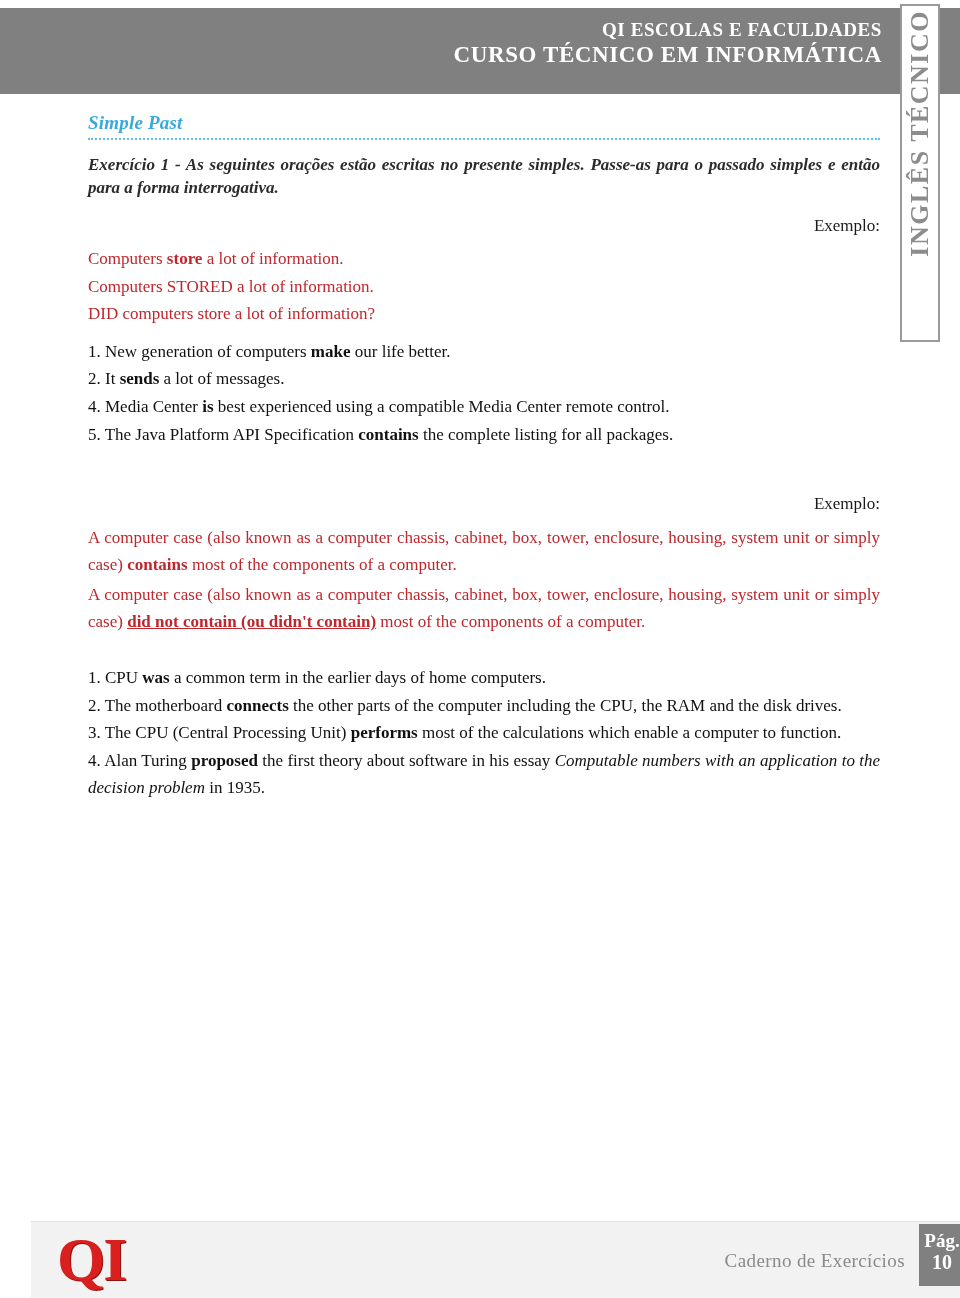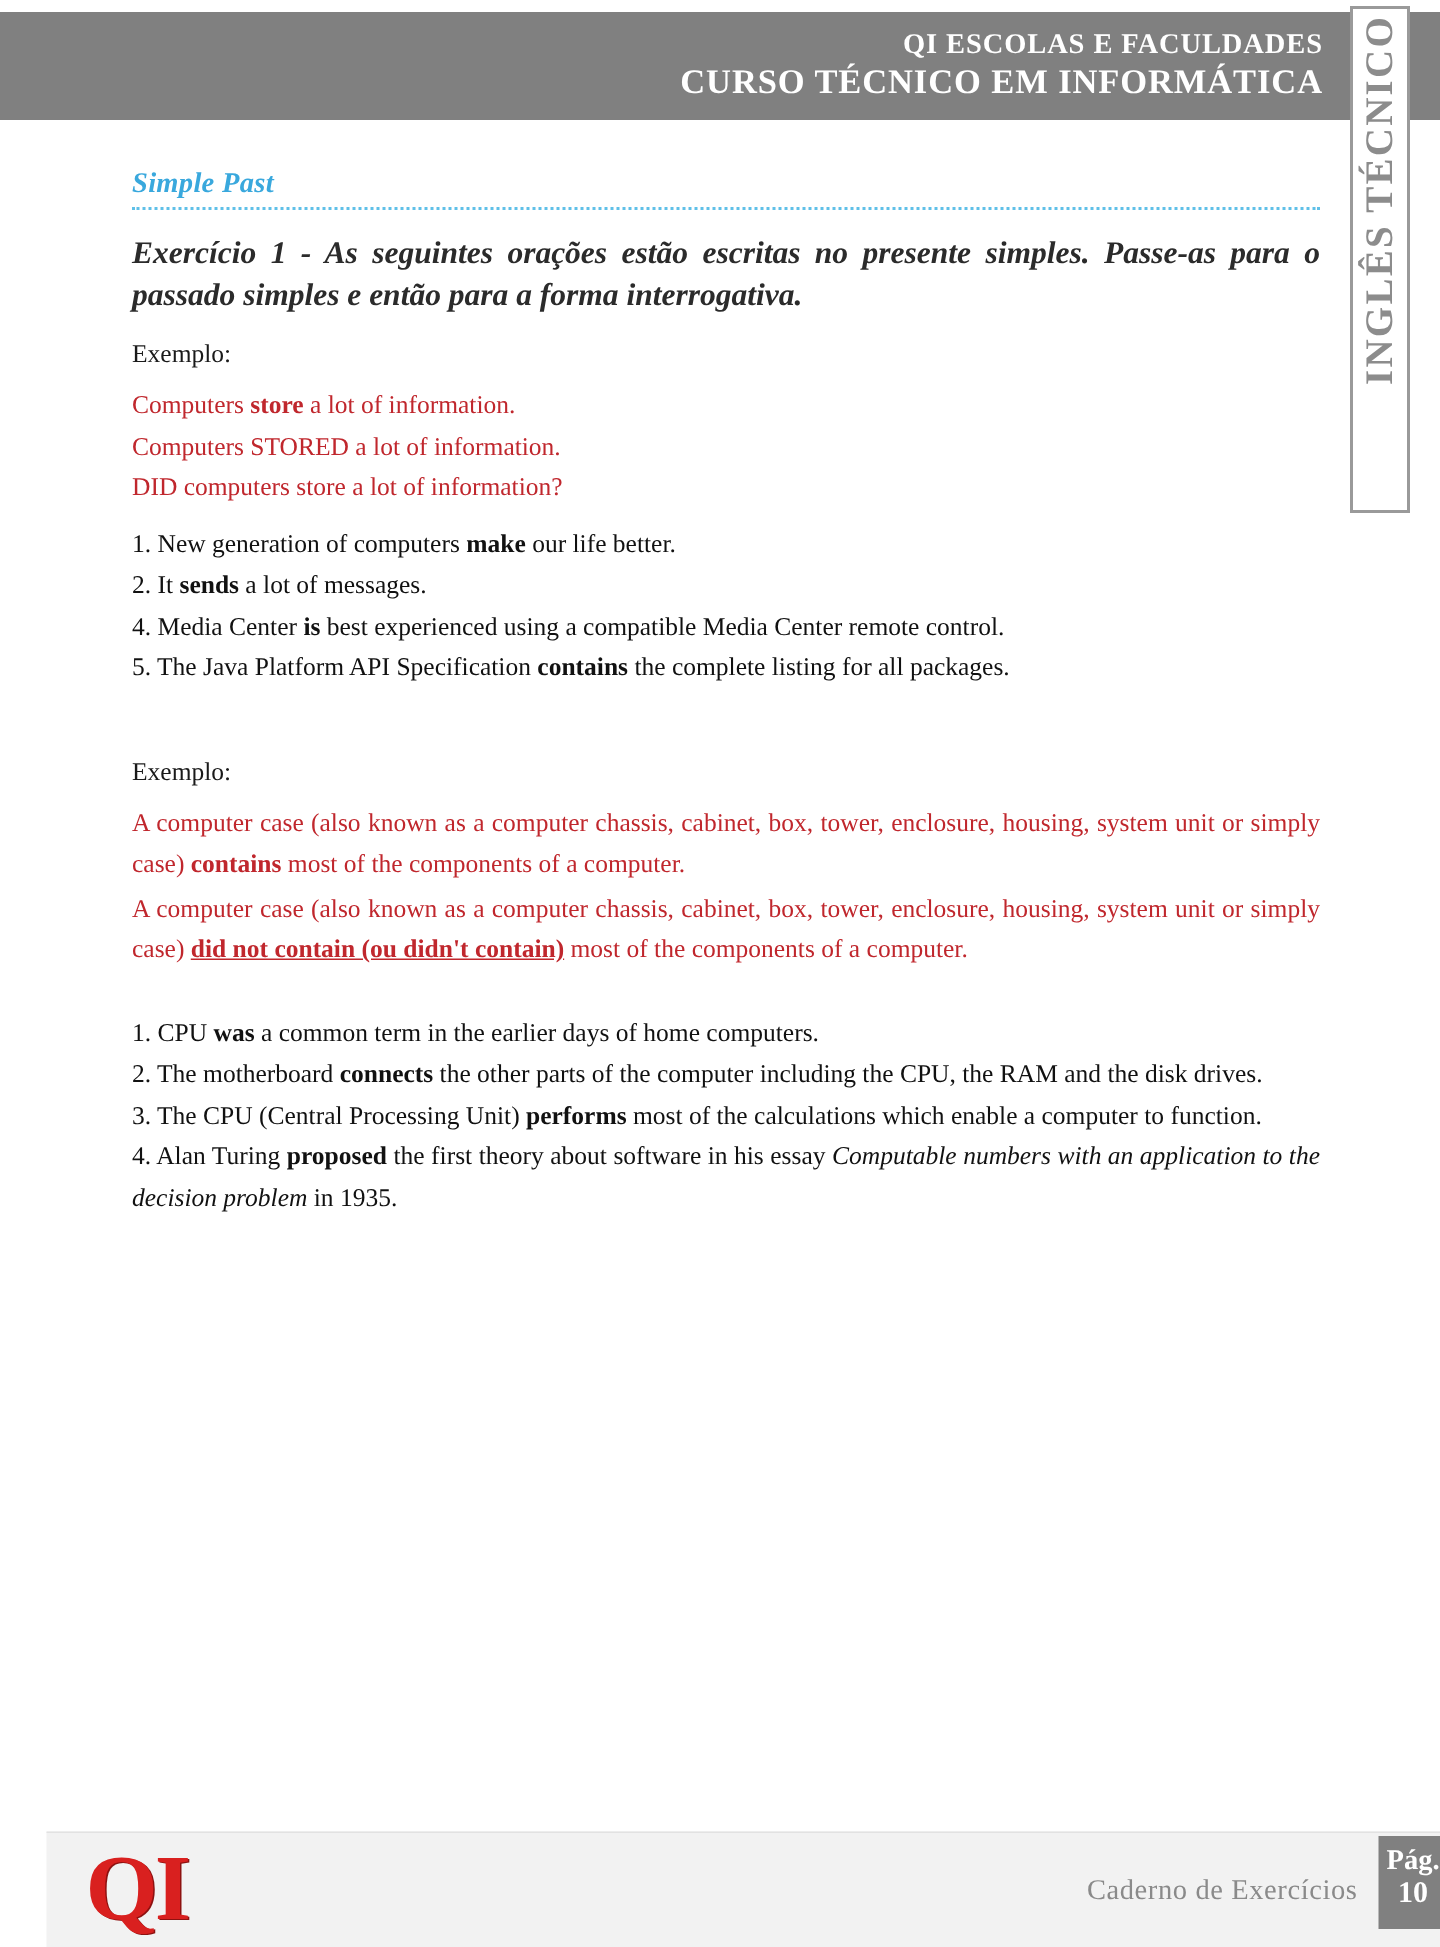--- a/index.html
+++ b/index.html
@@ -14,21 +14,21 @@
     font-family: "Liberation Serif", "DejaVu Serif", serif;
     overflow: hidden;
   }
 
   
   .header-bar {
     position: absolute;
     left: 0;
     top: 8px;
     width: 960px;
-    height: 72px;
+    height: 86px;
     background: #808080;
     box-sizing: border-box;
   }
   .header-titles {
     position: absolute;
     right: 78px;
     top: 10px;
     text-align: right;
     color: #ffffff;
     font-family: "Liberation Serif", "DejaVu Serif", serif;
@@ -95,32 +95,33 @@
     width: 100%;
     height: 0;
     border-top: 2px dotted #5fc0e8;
     margin: 0 0 14px 0;
   }
 
   .instruction {
     font-family: "Liberation Serif", "DejaVu Serif", serif;
     font-weight: bold;
     font-style: italic;
-    font-size: 21px;
+    font-size: 17px;
     color: #2b2b2b;
     text-align: justify;
     line-height: 1.34;
     margin: 0 0 14px 0;
   }
 
   .exemplo-label {
     font-size: 17px;
     color: #1a1a1a;
     margin: 0 0 8px 0;
     line-height: 1.4;
+    text-align: right;
   }
 
   .red-line {
     color: #c0272d;
     font-size: 17px;
     line-height: 1.62;
     margin: 0;
     text-align: justify;
   }
   .red-block {

